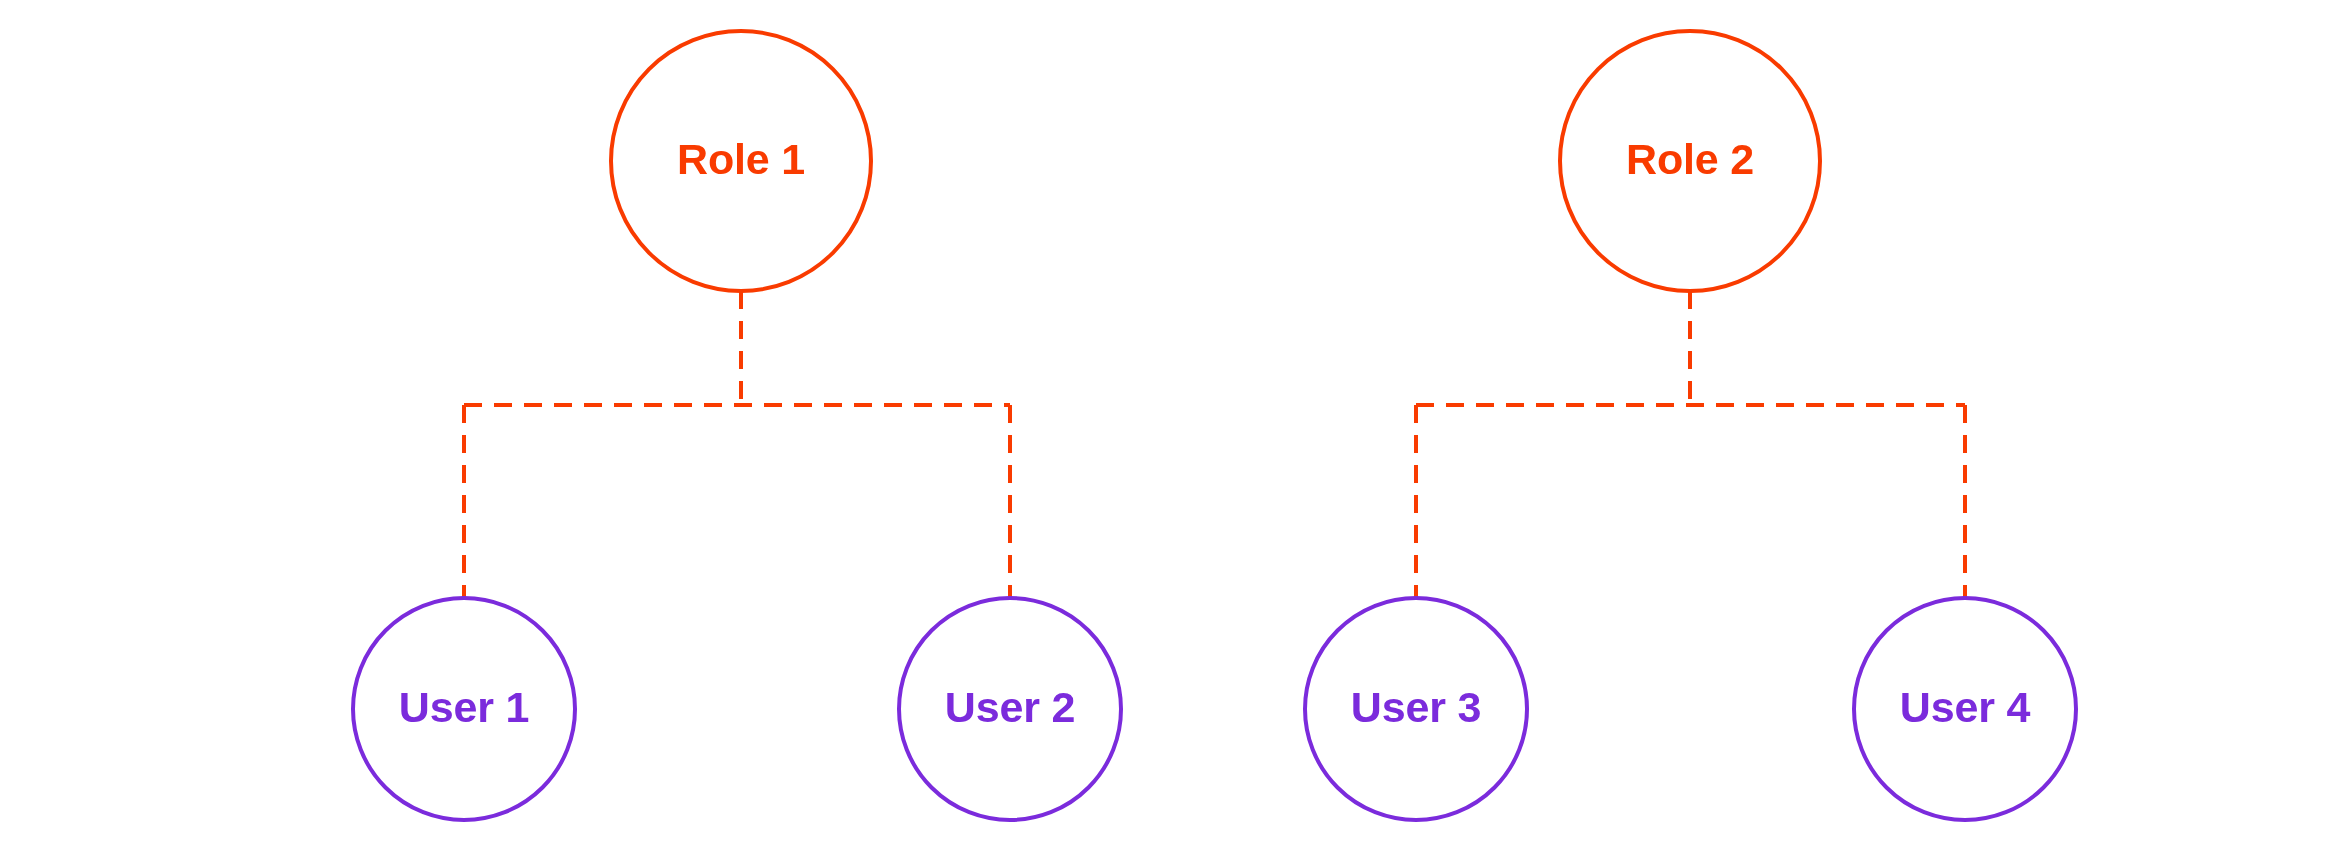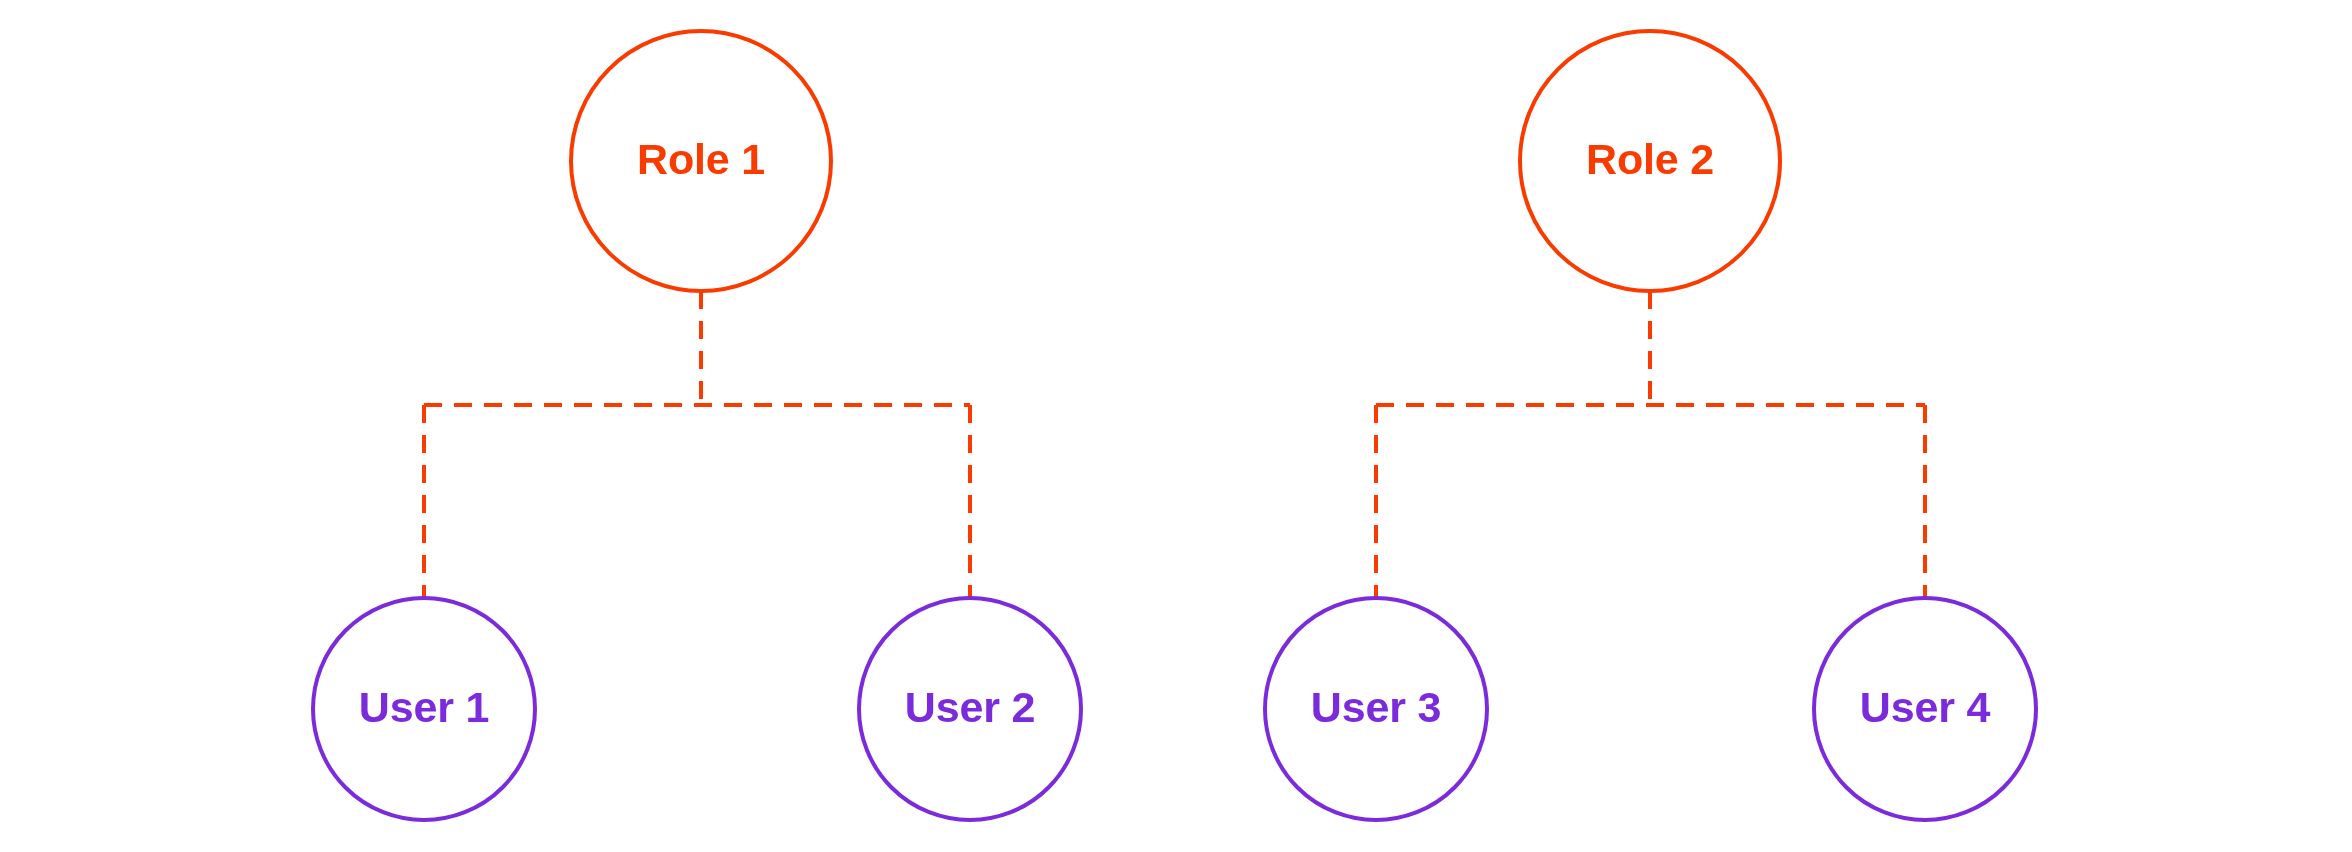--- a/index.html
+++ b/index.html
@@ -12,20 +12,21 @@
     width: 2352px;
     height: 852px;
     font-family: "Liberation Sans", sans-serif;
     overflow: hidden;
   }
   #diagram-root {
     position: relative;
     width: 1948px;
     height: 852px;
     background: #ffffff;
+    margin-left: 40px;
   }
   #diagram-svg {
     position: absolute;
     top: 0;
     left: 0;
     width: 2352px;
     height: 852px;
     display: block;
   }
   .node-circle {

